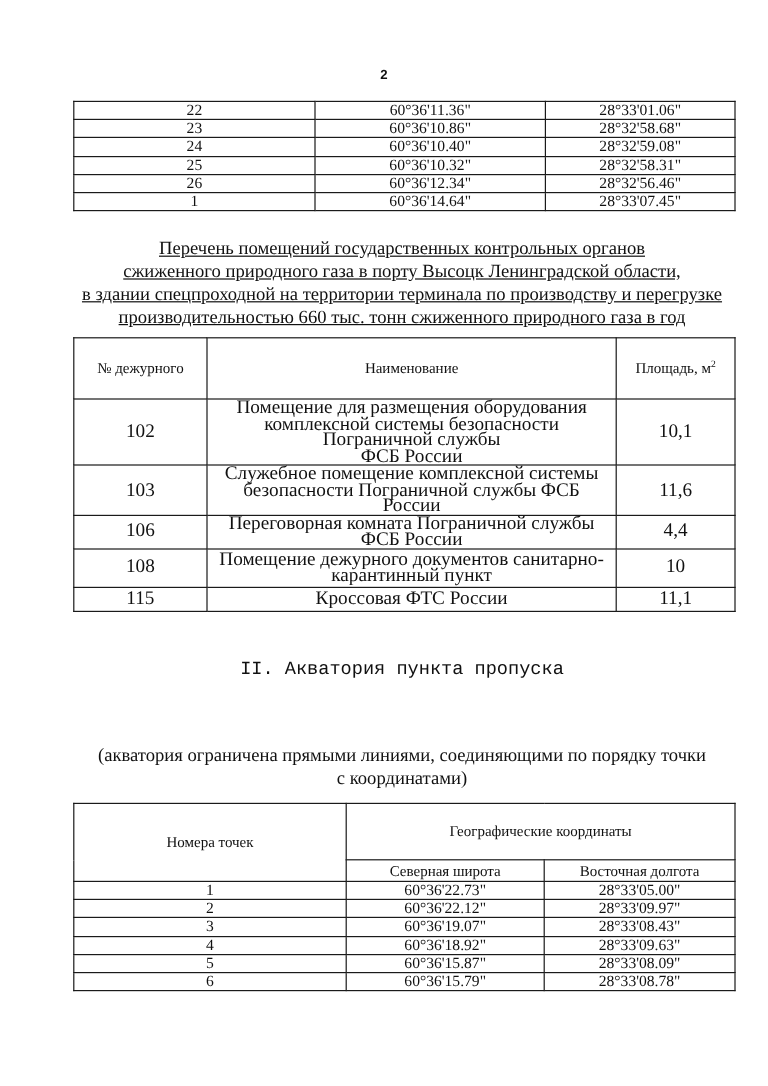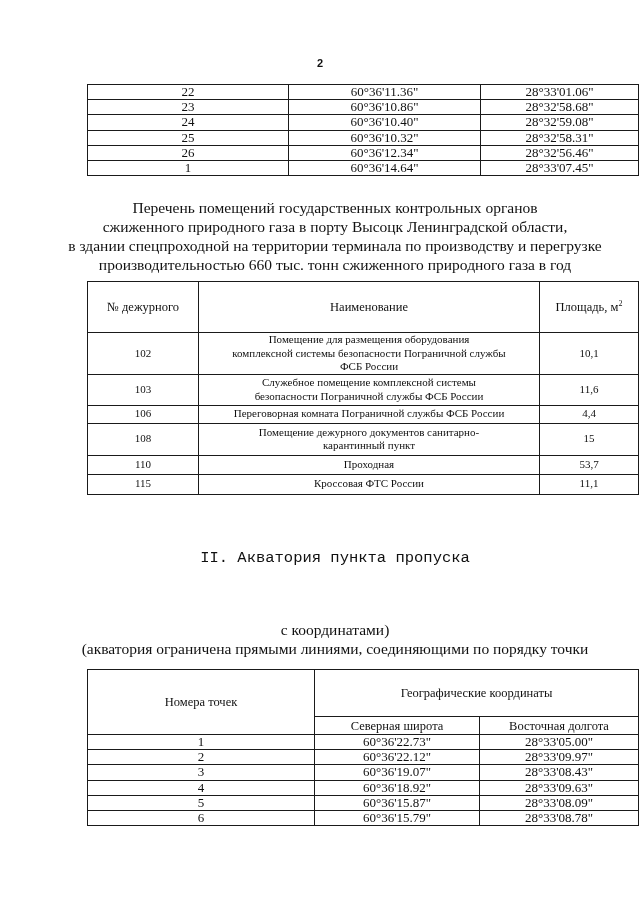--- a/index.html
+++ b/index.html
@@ -8,40 +8,40 @@
     font-family: "Liberation Serif", "DejaVu Serif", serif;
     color: #111111;
   }
   .page-num {
     position: absolute; left: 0; width: 640px; top: 57px;
     text-align: center; font-size: 11px; font-weight: bold;
     font-family: "Liberation Sans", "DejaVu Sans", sans-serif;
   }
   table {
     position: absolute; border-collapse: collapse; table-layout: fixed;
-    font-size: 13px; line-height: 14px; margin-left: 26px;
+    font-size: 13px; line-height: 14px;
   }
   td, th {
     border: 1.3px solid #1a1a1a; text-align: center; vertical-align: middle;
     padding: 0 4px; font-weight: normal;
   }
   
   #coords1 { left: 61px; top: 84px; width: 551px; }
   #coords1 td { height: 14.2px; padding-top: 0; padding-bottom: 0; }
 
   .heading {
     position: absolute; left: 40px; width: 590px; text-align: center;
     font-size: 15.5px; line-height: 19px;
   }
-  #premises-heading { top: 198px; }
+  #premises-heading { top: 198px; text-decoration: underline; }
 
   
   #premises { left: 61px; top: 281px; width: 551px; }
   #premises th { height: 50px; font-size: 12.5px; }
-  #premises td { font-size: 11px; line-height: 13.5px; }
+  #premises td { font-size: 16px; line-height: 13.5px; }
   sup { font-size: 8px; line-height: 0; vertical-align: 5px; }
 
   #section-title { top: 549px; font-family: Liberation Mono, monospace; }
   #section-note { top: 620px; }
 
   
   #coords2 { left: 61px; top: 669px; width: 551px; }
   #coords2 td { height: 14.2px; }
   #coords2 th { font-size: 12.5px; }
 </style>
@@ -134,44 +134,37 @@
         <div>Переговорная комната Пограничной службы ФСБ России</div>
       </td>
       <td>4,4</td>
     </tr>
     <tr style="height:32px">
       <td>108</td>
       <td>
         <div>Помещение дежурного документов санитарно-</div>
         <div>карантинный пункт</div>
       </td>
-      <td>15</td>
-    </tr>
-    <tr style="height:19px">
-      <td>110</td>
-      <td>
-        <div>Проходная</div>
-      </td>
-      <td>53,7</td>
+      <td>10</td>
     </tr>
     <tr style="height:20px">
       <td>115</td>
       <td>
         <div>Кроссовая ФТС России</div>
       </td>
       <td>11,1</td>
     </tr>
   </tbody>
 </table>
 
 <div class="heading" id="section-title">II. Акватория пункта пропуска</div>
 
 <div class="heading" id="section-note">
+  <div>(акватория ограничена прямыми линиями, соединяющими по порядку точки</div>
   <div>с координатами)</div>
-  <div>(акватория ограничена прямыми линиями, соединяющими по порядку точки</div>
 </div>
 
 <table id="coords2">
   <colgroup>
       <col style="width:227px">
       <col style="width:165px">
       <col style="width:159px">
     </colgroup>
   <thead>
     <tr>

